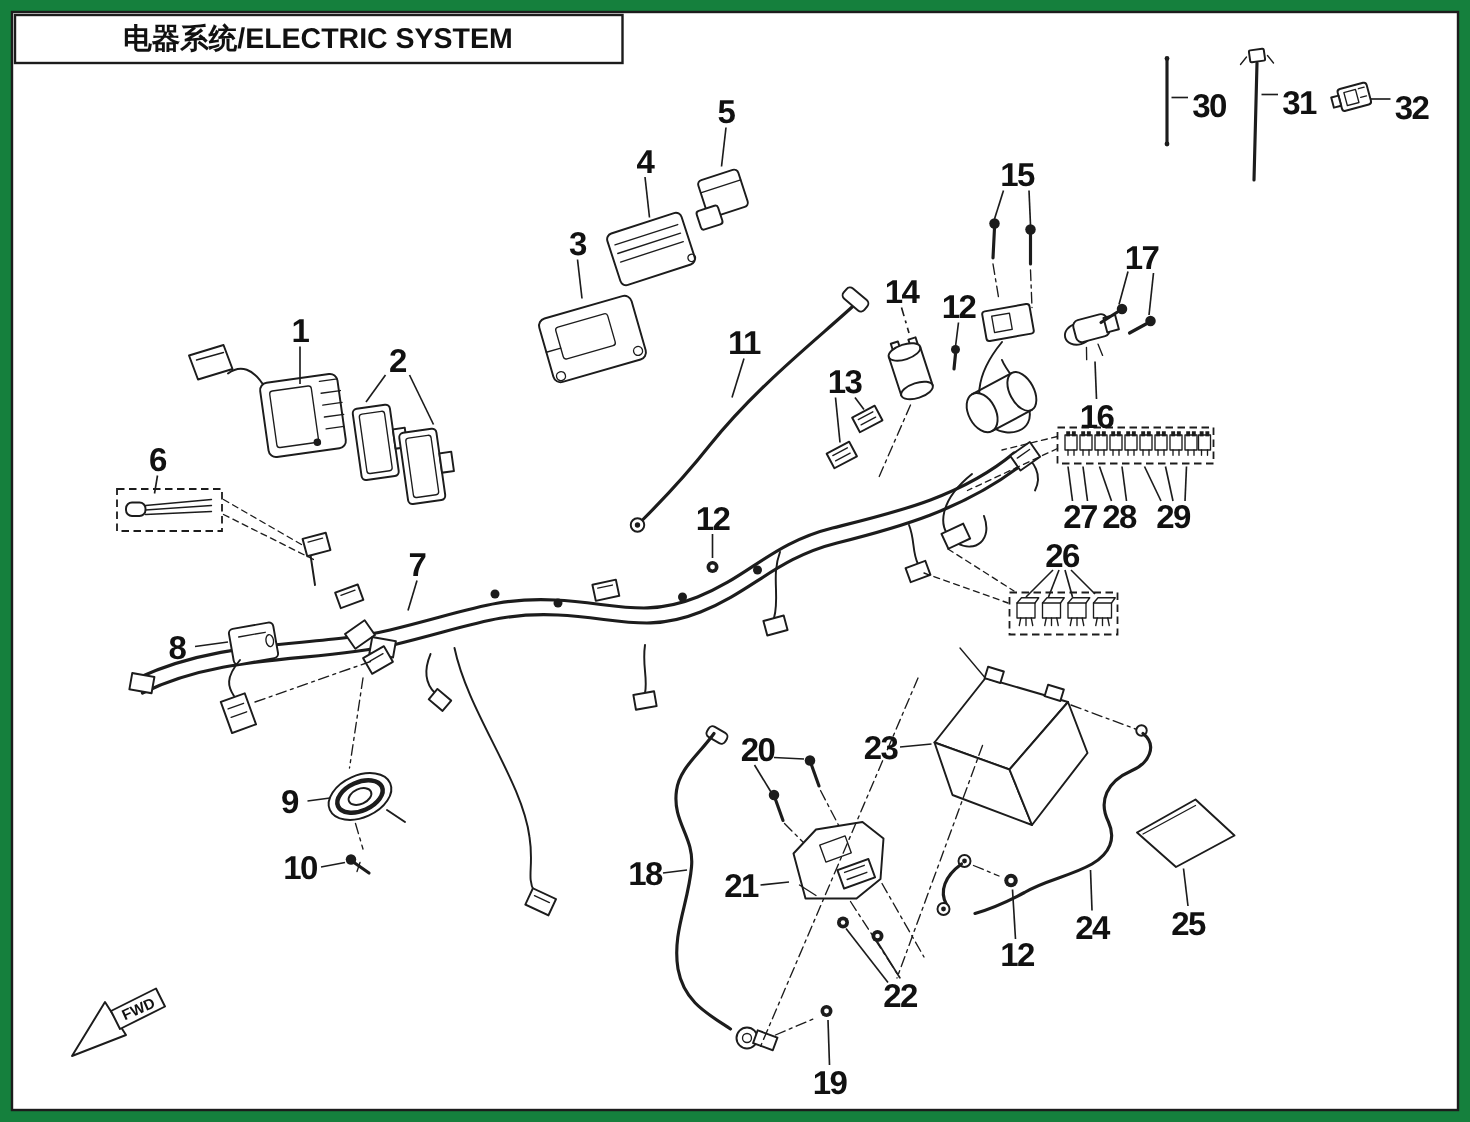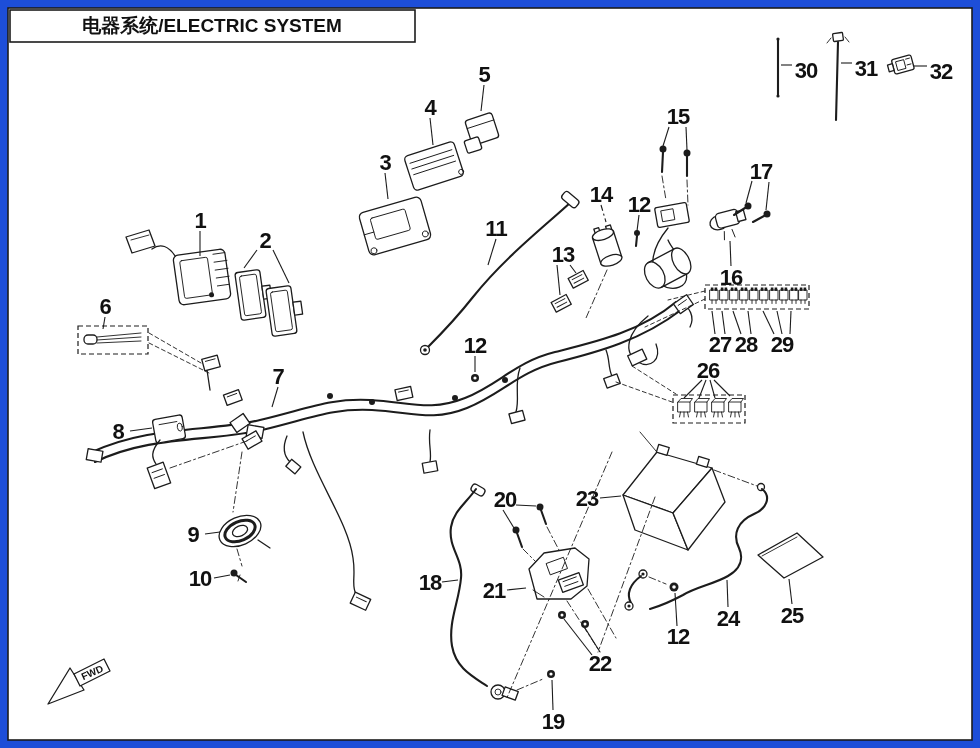--- a/index.html
+++ b/index.html
@@ -1,16 +1,16 @@
 <!DOCTYPE html>
 <html><head>
 <meta charset="utf-8">
 <style>
   html,body{margin:0;padding:0;background:#f4f4f4;}
-  .page{position:relative;width:980px;height:748px;background:#1d4ed8;
+  .page{position:relative;width:980px;height:748px;background:#15803d;
         font-family:"Liberation Sans",sans-serif;}
   svg{display:block}
   
   .s{stroke:#1c1c1c;fill:none;stroke-width:1.3;stroke-linecap:round;stroke-linejoin:round}
   .sf{stroke:#1c1c1c;fill:#ffffff;stroke-width:1.3;stroke-linejoin:round}
   .f{fill:#1c1c1c;stroke:none}
   .w2{stroke-width:2.1}
   .w3{stroke-width:3}
   .thin{stroke-width:.9}
   .dash{stroke-dasharray:7 3 2 3}

